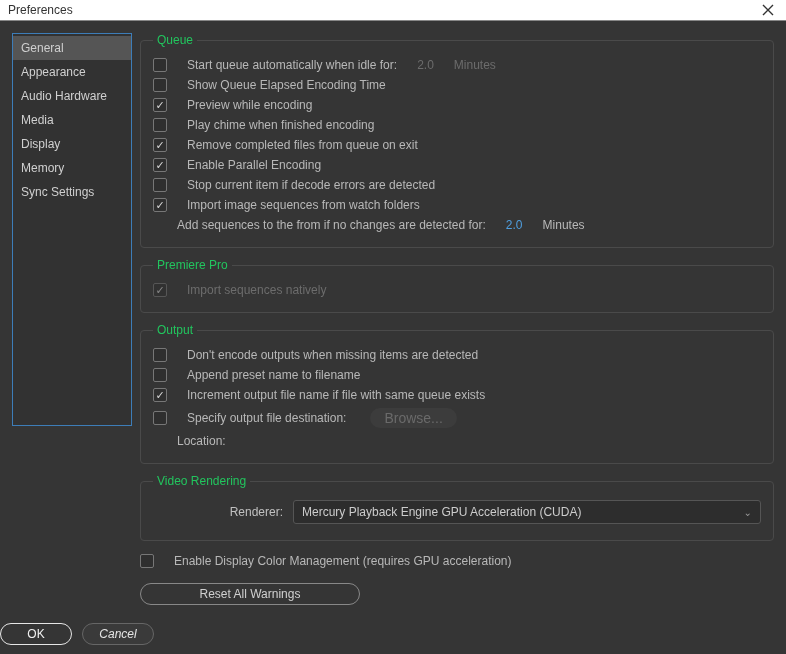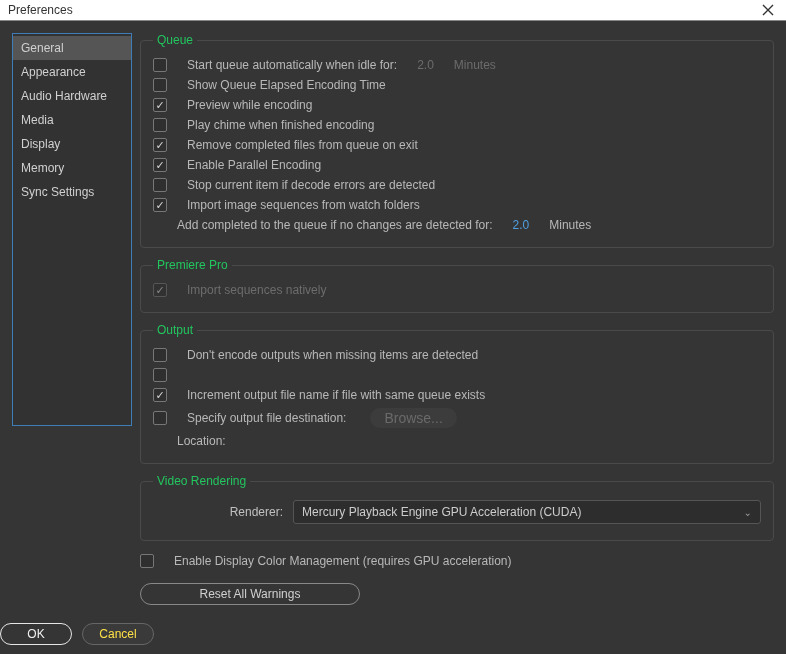--- a/index.html
+++ b/index.html
@@ -158,22 +158,23 @@
     text-align: center;
     cursor: pointer;
     font-size: 12px;
   }
   .ok-btn {
     border: 1.5px solid #e6e6e6;
     color: #f0f0f0;
   }
   .cancel-btn {
     border: 1px solid #666;
-    color: #fde047;
+    color: #e5e5e5;
     background: #3a3a3a;
+    font-style: italic;
   }
   .chev { font-size: 10px; color: #999; }
 </style>
 </head>
 <body>
 
 <div class="dialog">
   <div class="titlebar">
     <span class="titlebar-title">Preferences</span>
     <div class="titlebar-close">
@@ -226,21 +227,21 @@
         </div>
         <div class="row">
           <span class="checkbox"></span>
           <span class="label">Stop current item if decode errors are detected</span>
         </div>
         <div class="row">
           <span class="checkbox checked"></span>
           <span class="label">Import image sequences from watch folders</span>
         </div>
         <div class="row row-indent">
-          <span class="label">Add completed to the queue if no changes are detected for:</span>
+          <span class="label">Add sequences to the from if no changes are detected for:</span>
           <span class="value-link">2.0</span>
           <span class="label">Minutes</span>
         </div>
       </fieldset>
 
       <fieldset>
         <legend>Premiere Pro</legend>
         <div class="row">
           <span class="checkbox checked disabled"></span>
           <span class="label disabled">Import sequences natively</span>
@@ -248,20 +249,21 @@
       </fieldset>
 
       <fieldset>
         <legend>Output</legend>
         <div class="row">
           <span class="checkbox"></span>
           <span class="label">Don't encode outputs when missing items are detected</span>
         </div>
         <div class="row">
           <span class="checkbox"></span>
+          <span class="label">Append preset name to filename</span>
         </div>
         <div class="row">
           <span class="checkbox checked"></span>
           <span class="label">Increment output file name if file with same queue exists</span>
         </div>
         <div class="row">
           <span class="checkbox"></span>
           <span class="label">Specify output file destination:</span>
           <span class="browse-btn">Browse...</span>
         </div>

